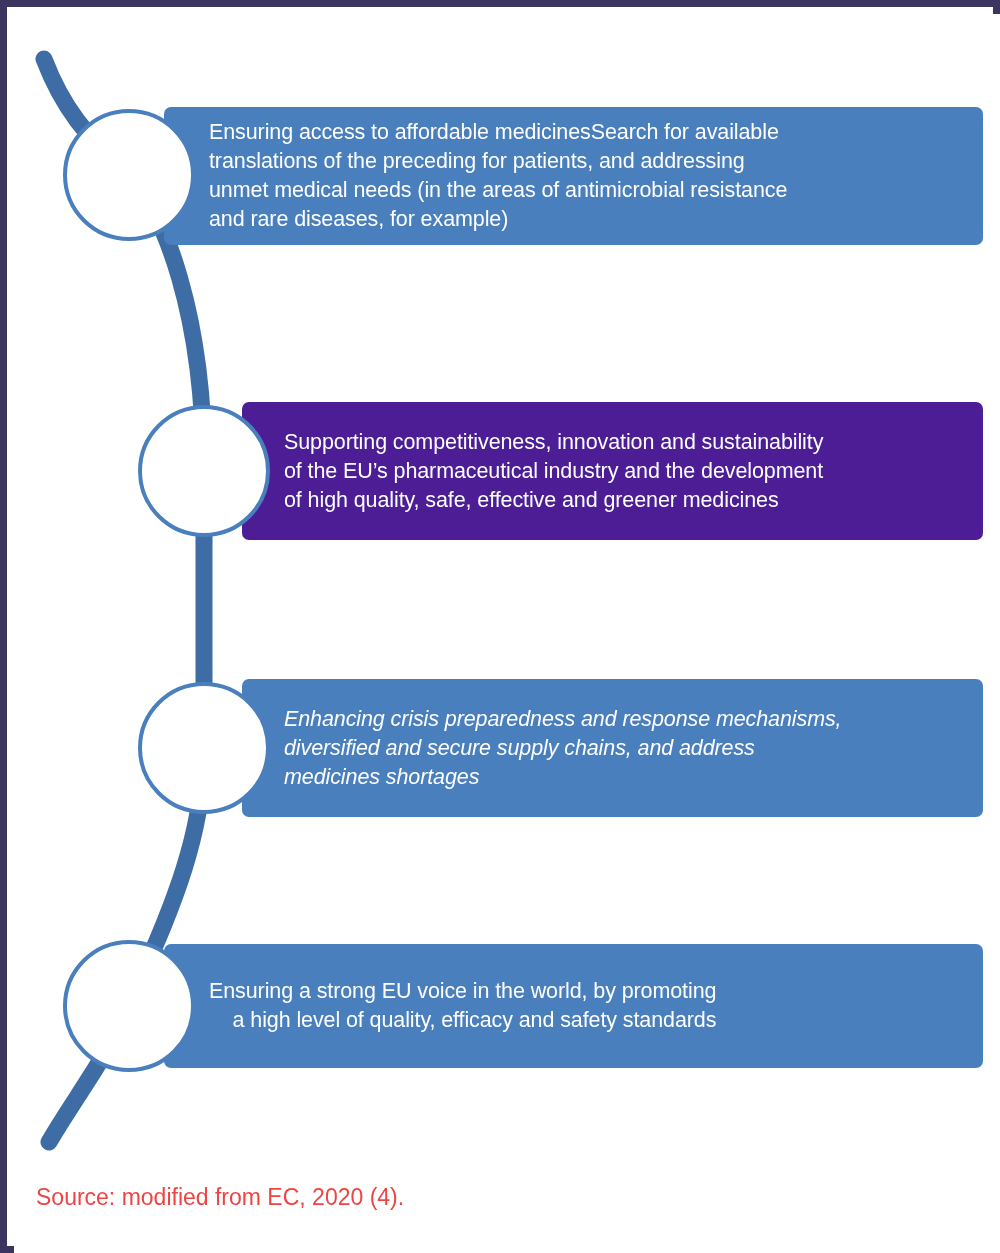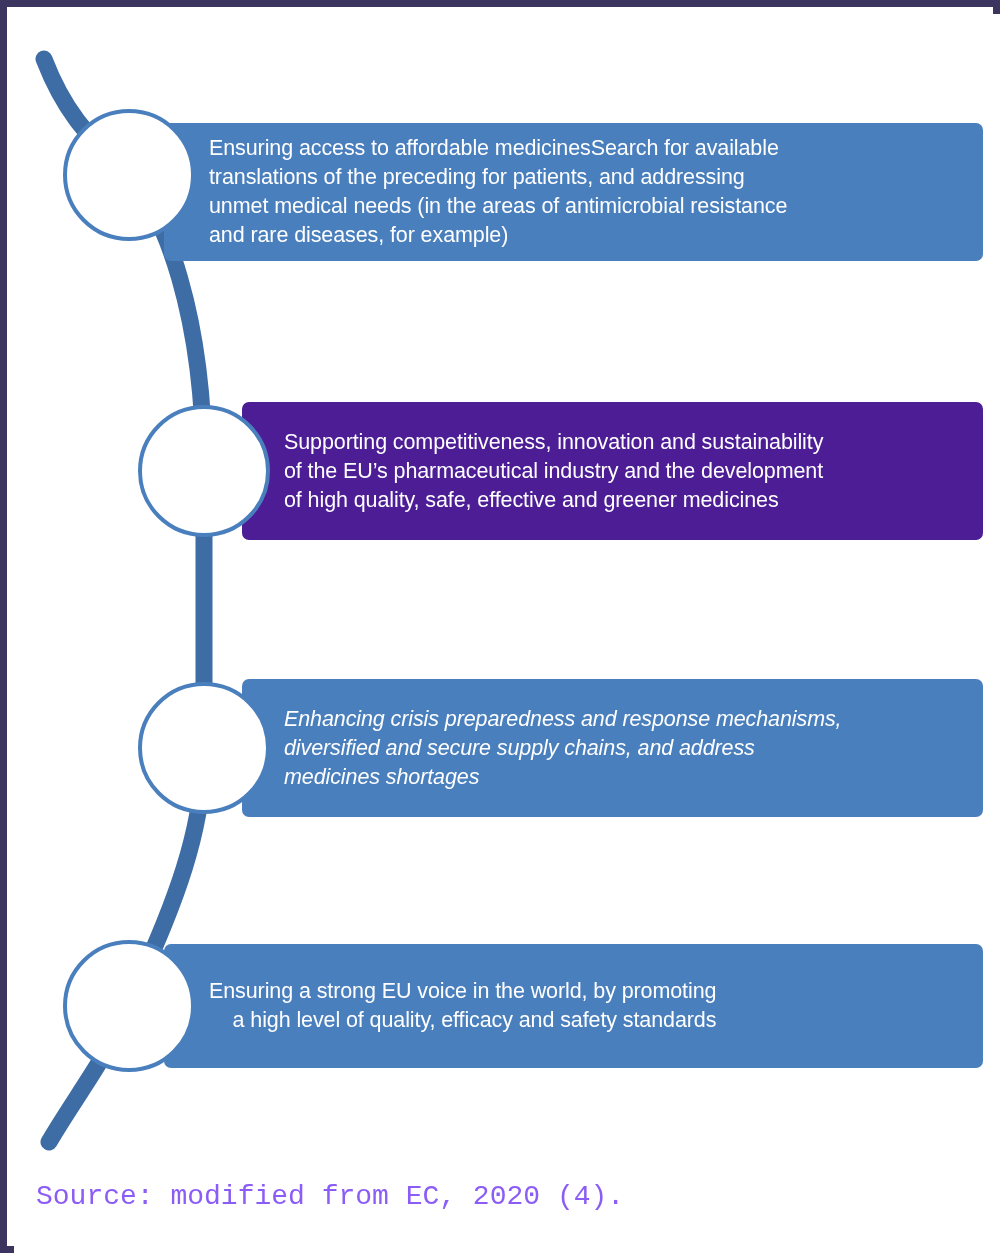--- a/index.html
+++ b/index.html
@@ -64,40 +64,40 @@
     position: absolute;
     background: #ffffff;
     border: 4px solid #4a7fbd;
     border-radius: 50%;
     box-sizing: border-box;
   }
   #caption {
     position: absolute;
     left: 22px;
     top: 1168px;
-    color: #8b5cf6;
-    font-family: Liberation Mono, monospace;
-    font-size: 28px;
+    color: #ef4444;
+    font-family: Liberation Sans, sans-serif;
+    font-size: 23px;
     line-height: 30px;
     white-space: nowrap;
   }
 </style>
 </head>
 <body>
 
 <div id="frame">
   <div id="inner">
 
     <div id="diagram">
 
       <svg class="layer" viewBox="0 0 986 1150" preserveAspectRatio="none">
         <path id="curve-path" fill="none" stroke="#3e6da5" stroke-width="17" stroke-linecap="round" stroke-linejoin="round" d="M 30 45 C 55 110, 85 130, 115 161 C 150 198, 190 300, 190 457 C 190 560, 190 640, 190 734 C 190 830, 150 910, 115 992 C 95 1040, 60 1085, 35 1128"></path>
       </svg>
 
-      <div class="bar" id="bar-1" style="left: 150px; top: 93px; width: 819px; height: 138px; background: rgb(74, 127, 189); margin-top: 16px;">
+      <div class="bar" id="bar-1" style="left: 150px; top: 93px; width: 819px; height: 138px; background: rgb(74, 127, 189);">
         <div class="bar-text" style="padding-left: 45px; padding-right: 14px;">Ensuring access to affordable medicinesSearch for available
 translations of the preceding  for patients, and addressing
 unmet medical needs (in the areas of antimicrobial resistance
 and rare diseases, for example)</div>
       </div>
 
       <div class="bar" id="bar-2" style="left: 228px; top: 388px; width: 741px; height: 138px; background: #4c1d95;">
         <div class="bar-text" style="padding-left: 42px; padding-right: 14px;">Supporting competitiveness, innovation and sustainability
 of the EU’s pharmaceutical industry and the development
 of high quality, safe, effective and greener medicines</div>

